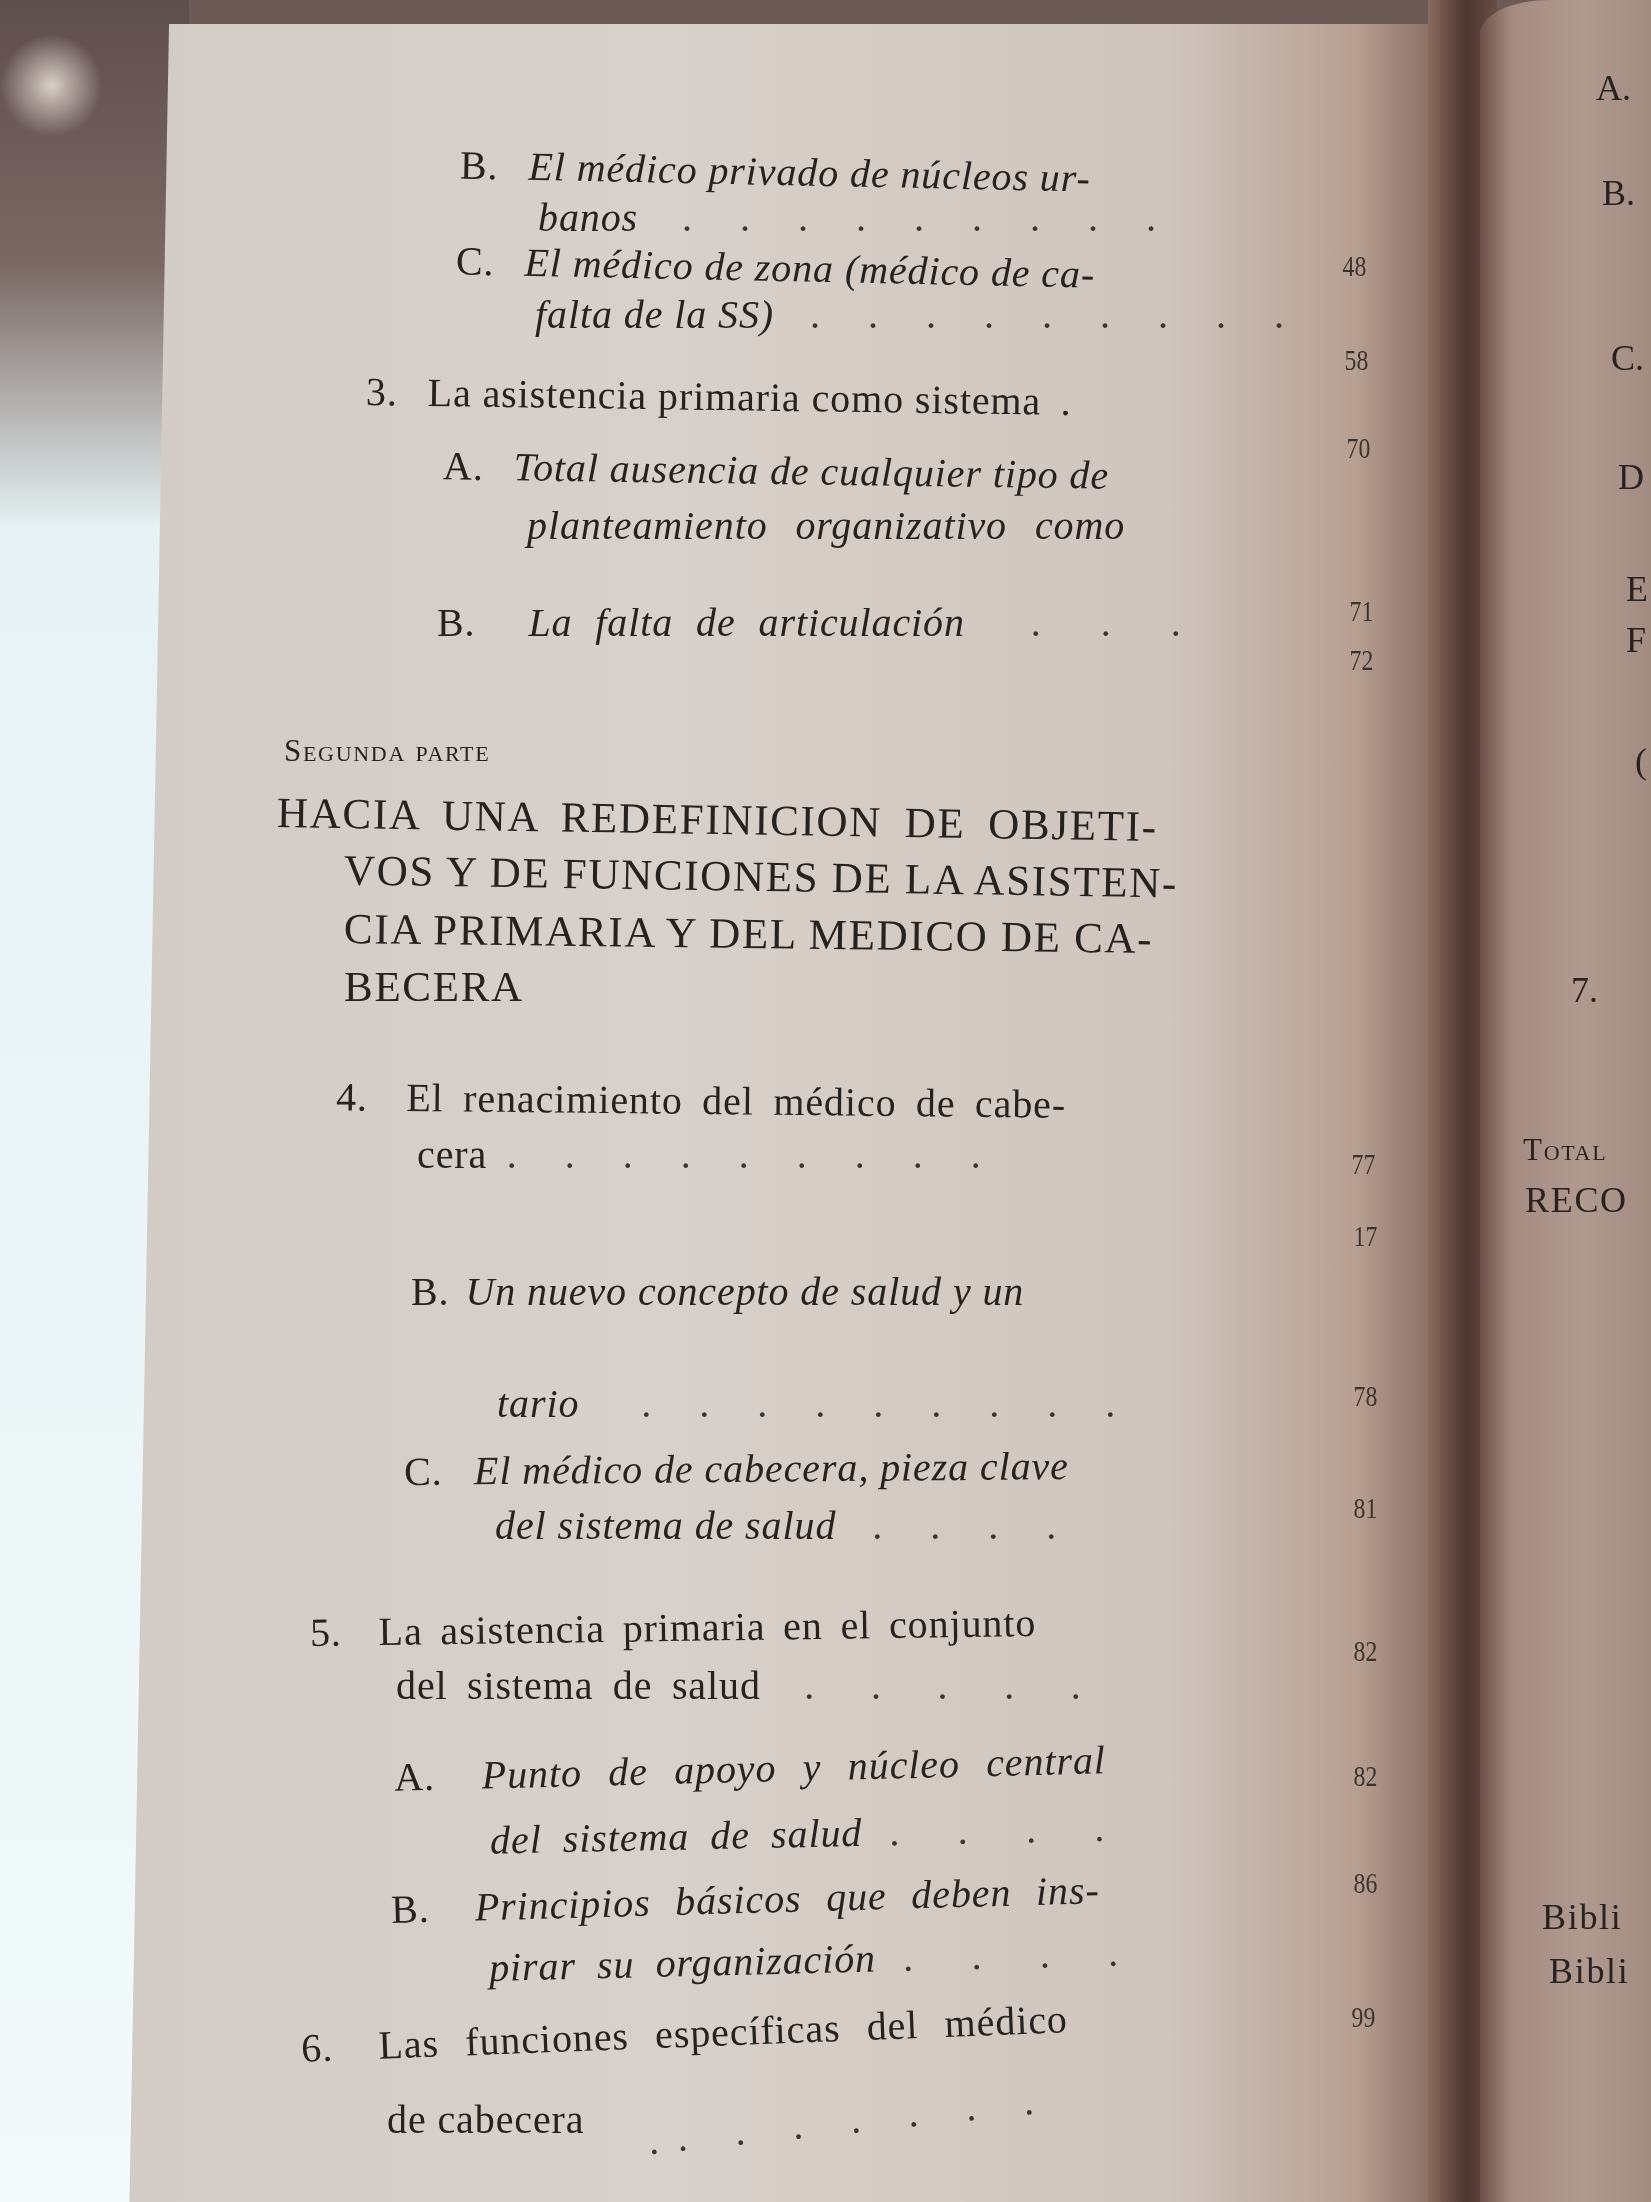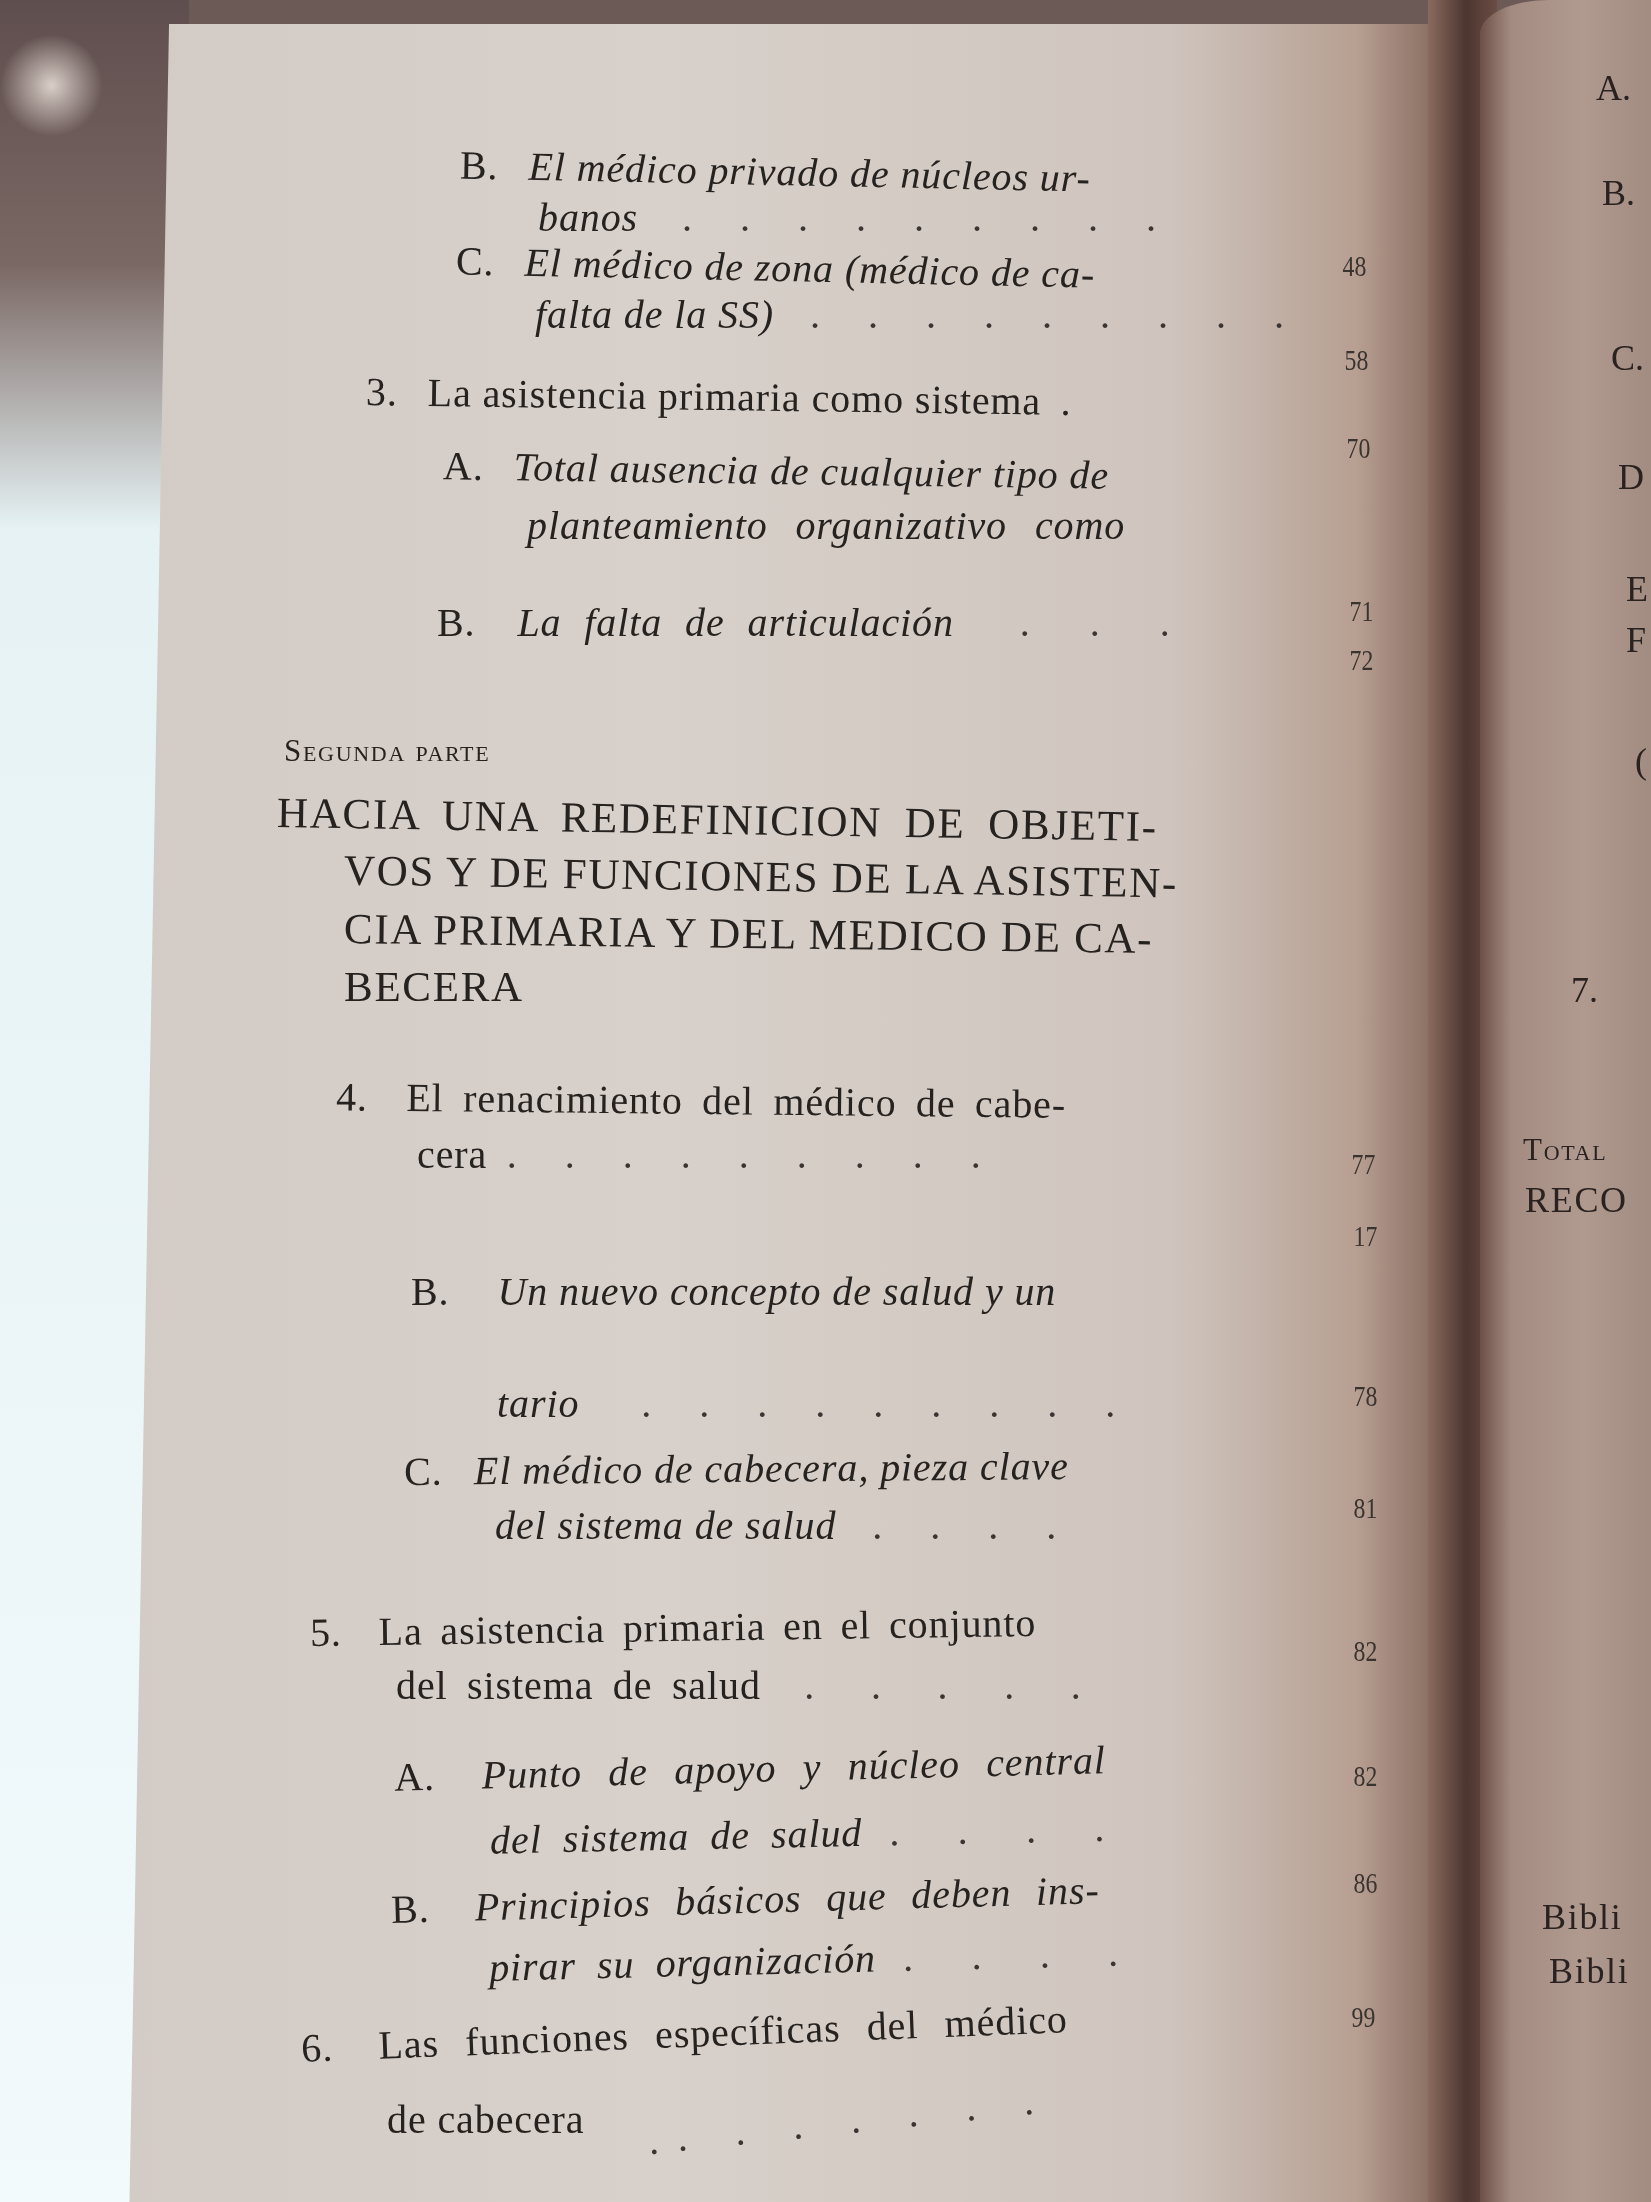--- a/index.html
+++ b/index.html
@@ -91,21 +91,21 @@
     <span class="lbl">A.</span>
     <span class="it" style="margin-left:19px">Total ausencia de cualquier tipo de</span>
   </div>
   <div class="line it" style="left:527px; top:502px; word-spacing:17px;">
     <span>planteamiento organizativo como</span>
   </div>
   <div class="pg" style="left:1347px; top:595px;">71</div>
 
   <div class="line" style="left:437px; top:599px; word-spacing:12px;">
     <span class="lbl">B.</span>
-    <span class="it" style="margin-left:19px">La falta de articulación</span>
+    <span class="it" style="margin-left:30px">La falta de articulación</span>
     <span class="dots" style="margin-left:43px">. . .</span>
   </div>
   <div class="pg" style="left:1347px; top:644px;">72</div>
 
   <div class="line part-label" style="left:284px; top:733px;">Segunda parte</div>
   <div class="line part-title" style="left:277px; top:795px; word-spacing:10.3px; transform:rotate(0.9deg);">HACIA UNA REDEFINICION DE OBJETI-</div>
   <div class="line part-title" style="left:344px; top:852px; transform:rotate(0.9deg);">VOS Y DE FUNCIONES DE LA ASISTEN-</div>
   <div class="line part-title" style="left:344px; top:909px; transform:rotate(0.7deg);">CIA PRIMARIA Y DEL MEDICO DE CA-</div>
   <div class="line part-title" style="left:344px; top:962px;">BECERA</div>
 
@@ -116,21 +116,21 @@
   <div class="line" style="left:417px; top:1131px;">
     <span>cera</span>
     <span class="dots" style="margin-left:8.6px">. . . . . . . . .</span>
   </div>
   <div class="pg" style="left:1349px; top:1148px;">77</div>
 
   <div class="pg" style="left:1351px; top:1220px;">17</div>
 
   <div class="line" style="left:411px; top:1268px;">
     <span class="lbl">B.</span>
-    <span class="it" style="margin-left:37px">Un nuevo concepto de salud y un</span>
+    <span class="it" style="margin-left:5px">Un nuevo concepto de salud y un</span>
   </div>
   <div class="line it" style="left:497px; top:1380px;">
     <span>tario</span>
     <span class="dots" style="margin-left:52px">. . . . . . . . .</span>
   </div>
   <div class="pg" style="left:1351px; top:1380px;">78</div>
 
   <div class="line" style="left:404px; top:1445px; transform:rotate(-0.5deg);">
     <span class="lbl">C.</span>
     <span class="it" style="margin-left:20.6px">El médico de cabecera, pieza clave</span>

